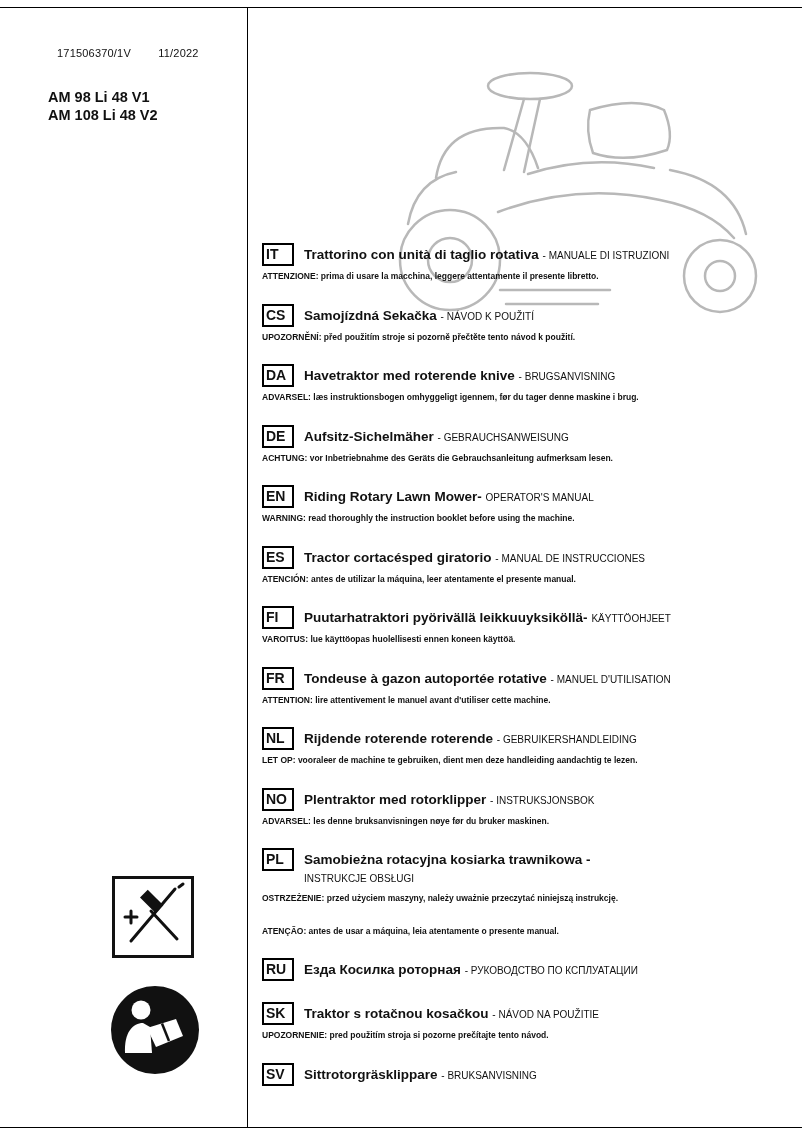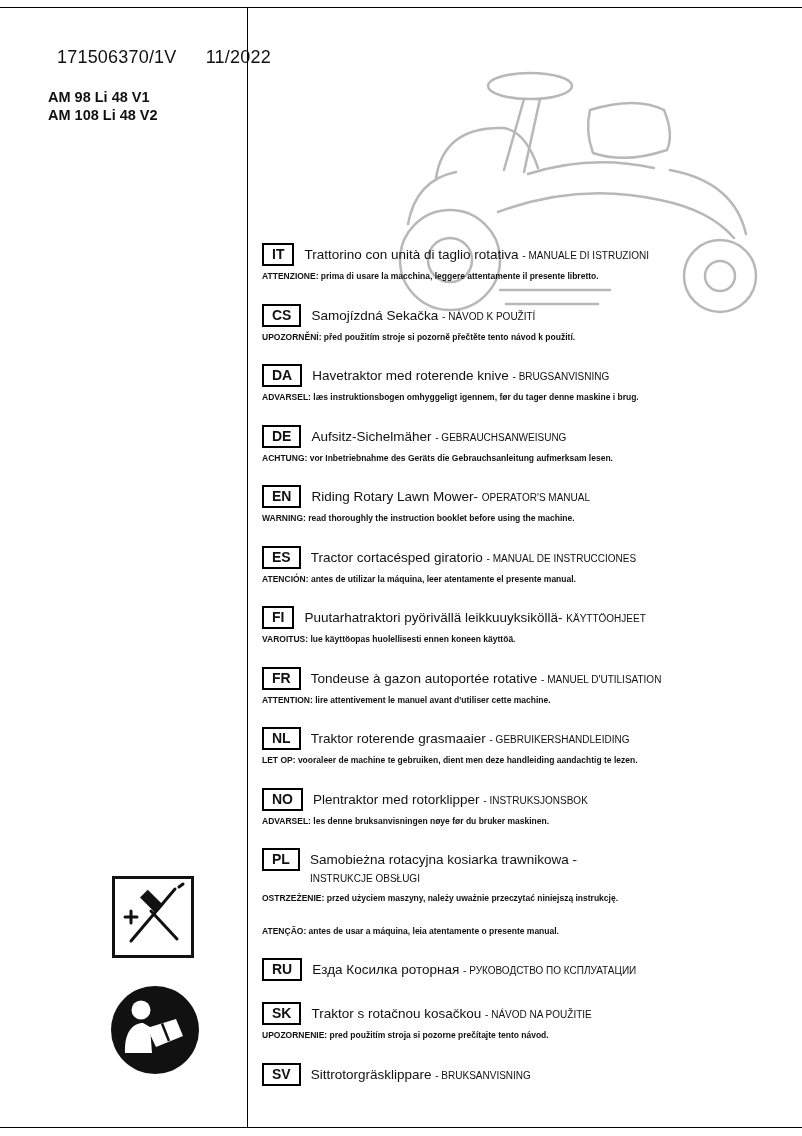--- a/index.html
+++ b/index.html
@@ -9,38 +9,38 @@
     position: relative;
     background: #ffffff;
     color: #111;
     font-family: "Liberation Sans", sans-serif;
     overflow: hidden;
   }
   .rule-top    { position:absolute; left:0; top:7px;    width:802px; height:1px; background:#000; }
   .rule-bottom { position:absolute; left:0; top:1127px; width:802px; height:1px; background:#000; }
   .rule-vert   { position:absolute; left:247px; top:7px; width:1px; height:1121px; background:#000; }
 
-  .doc-meta { position:absolute; left:57px; top:47px; font-size:18px; letter-spacing:.2px; }
+  .doc-meta { position:absolute; left:57px; top:47px; font-size:11px; letter-spacing:.2px; }
   .doc-meta .date { margin-left:24px; }
 
   .models { position:absolute; left:48px; top:88px; font-size:14.5px; font-weight:bold; line-height:18px; }
 
   .mower-wrap { position:absolute; left:378px; top:52px; width:412px; height:292px; }
 
   .lang-list { position:absolute; left:262px; top:243px; width:530px; }
   .lang-row  { margin-bottom:21px; }
   .row-head  { display:flex; align-items:flex-start; }
   .code-box  {
     flex:0 0 auto;
     border:2px solid #000;
     font-weight:bold; font-size:14px; line-height:17px;
-    padding:1px 8px; min-width:32px; 
+    padding:1px 2px; min-width:32px; 
   }
   .title  { margin-left:10px; font-size:13.5px; line-height:19px; padding-top:2px; }
-  .name   { font-weight:normal; }
+  .name   { font-weight:bold; }
   .manual { font-weight:normal; font-size:10px; }
   .warning {
     margin-top:5px;
     font-size:8.5px; font-weight:bold; line-height:11.5px;
     max-width:472px;
   }
   .lang-row.pl .manual  { display:block; }
   .lang-row.ru .warning { max-width:442px; }
 
   .picto-square {
@@ -152,21 +152,21 @@
     <div class="row-head">
       <span class="code-box">FR</span>
       <span class="title"><b class="name">Tondeuse à gazon autoportée rotative</b> <span class="manual">- MANUEL D'UTILISATION</span></span>
     </div>
     <div class="warning">ATTENTION: lire attentivement le manuel avant d'utiliser cette machine.</div>
   </div>
 
   <div class="lang-row">
     <div class="row-head">
       <span class="code-box">NL</span>
-      <span class="title"><b class="name">Traktor roterende grasmaaier</b> <span class="manual">- GEBRUIKERSHANDLEIDING</span></span>
+      <span class="title"><b class="name">Rijdende roterende roterende</b> <span class="manual">- GEBRUIKERSHANDLEIDING</span></span>
     </div>
     <div class="warning">LET OP: vooraleer de machine te gebruiken, dient men deze handleiding aandachtig te lezen.</div>
   </div>
 
   <div class="lang-row">
     <div class="row-head">
       <span class="code-box">NO</span>
       <span class="title"><b class="name">Plentraktor med rotorklipper</b> <span class="manual">- INSTRUKSJONSBOK</span></span>
     </div>
     <div class="warning">ADVARSEL: les denne bruksanvisningen nøye før du bruker maskinen.</div>

